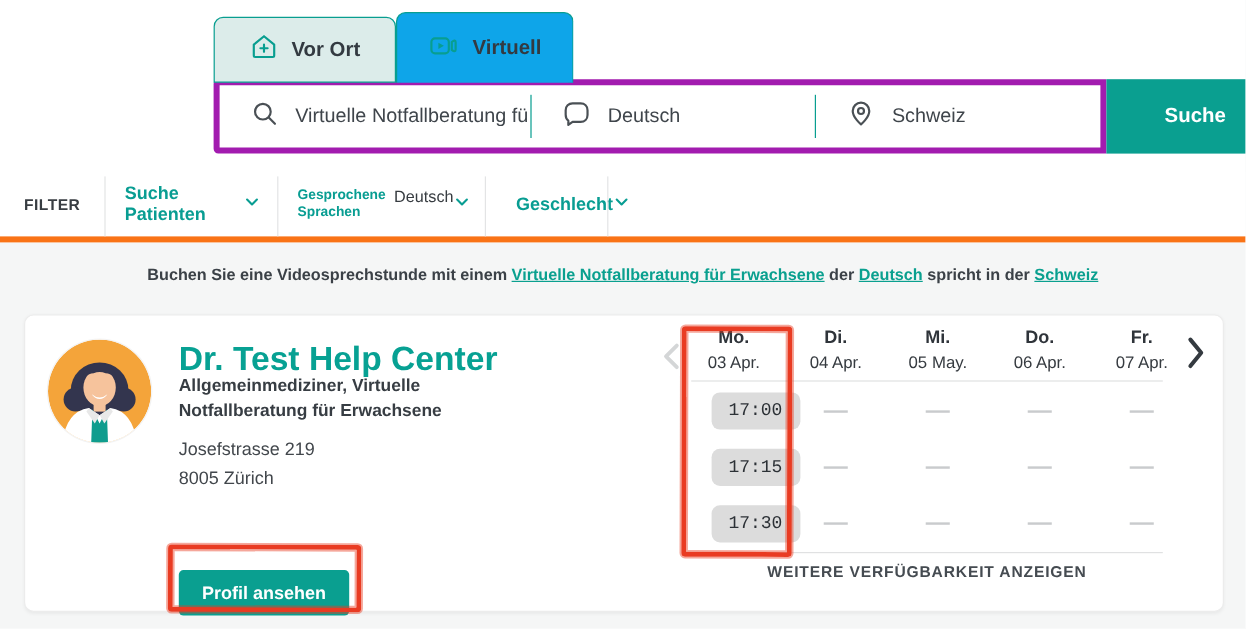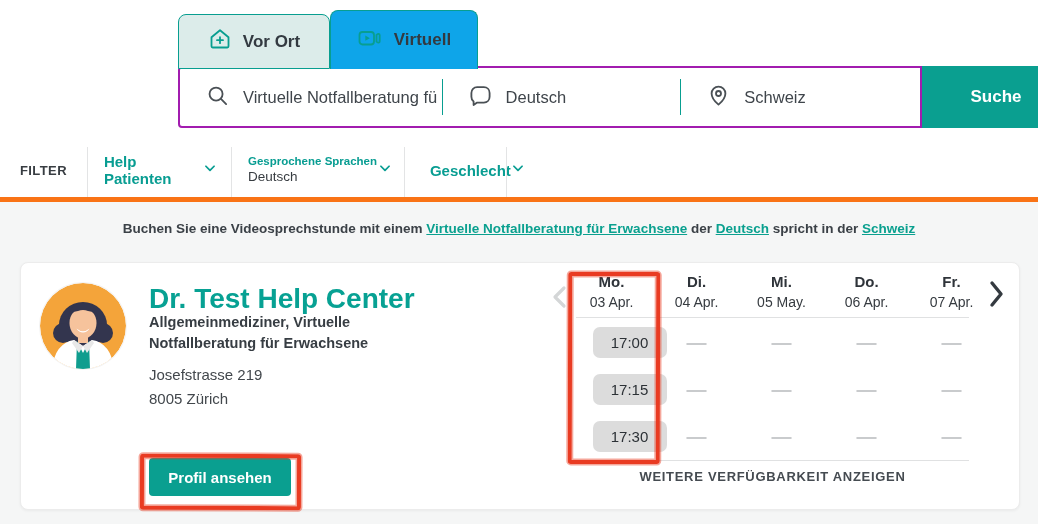--- a/index.html
+++ b/index.html
@@ -10,73 +10,73 @@
   .tab { position:absolute; display:flex; align-items:center; justify-content:center; gap:11px;
          font-size:17px; font-weight:700; color:#333a41; cursor:pointer; }
   .tab-vorort { left:178px; top:14px; width:152px; height:55px; background:#dcecea;
                 border:1px solid #089e90; border-radius:8px 8px 0 0; z-index:3; }
   .tab-virtuell { left:330px; top:10px; width:148px; height:59px; background:#0ea5e9;
                   border:1px solid #089e90; border-bottom:none; border-radius:8px 8px 0 0; z-index:3; }
   .tab svg { flex:0 0 auto; }
 
   
   .searchbar { position:absolute; left:178px; top:66px; width:744px; height:62px; background:#fff;
-               border:2px solid #a21caf; border-radius:4px 0 0 4px; display:flex; align-items:center; z-index:2; }
+               border:5px solid #a21caf; border-radius:4px 0 0 4px; display:flex; align-items:center; z-index:2; }
   .sfield { display:flex; align-items:center; gap:14px; height:100%; padding-left:26px;
             font-size:16.5px; color:#3f454b; white-space:nowrap; overflow:hidden; cursor:text; }
   .sfield.f1 { width:263px; } .sfield.f2 { width:239px; } .sfield.f3 { width:240px; }
   .sdivider { width:1px; height:36px; background:#089e90; flex:0 0 auto; }
   .search-btn { position:absolute; left:922px; top:66px; width:116px; height:62px; background:#0a9f90;
                 color:#fff; font-size:17px; font-weight:700; border:none; display:flex;
                 align-items:center; justify-content:center; cursor:pointer; z-index:2;padding-left:32px; }
 
   
   .filterbar { position:absolute; left:0; top:143px; width:1038px; height:59px; background:#fff;
                border-bottom:5px solid #f97316; display:flex; align-items:center; z-index:1; }
   .filter-label { font-size:13px; font-weight:600; color:#383d42; letter-spacing:.4px; padding:0 20px; }
   .fdivider { width:1px; height:50px; background:#e3e4e5; align-self:flex-end; }
   .fitem { display:flex; align-items:center; height:100%; cursor:pointer; }
   .fitem .flabel { font-size:15px; font-weight:700; color:#089d92; }
   .fitem.new-patients { width:143px; padding:0 14px 0 16px; justify-content:space-between; }
   .fitem.languages { width:172px; padding:0 12px 0 16px; justify-content:space-between; }
   .fitem.gender { width:101px; padding:0 8px 0 25px; justify-content:space-between; }
-  .fstack { display:flex; flex-direction:column; line-height:1.25; }
+  .fstack { display:flex; line-height:1.25; }
   .fstack .small { font-size:11.5px; font-weight:700; color:#089d92; }
   .fstack .value { font-size:13.5px; color:#373c41; }
 
   
   .gray-zone { position:absolute; left:0; top:202px; width:1038px; height:322px; background:#f5f6f6; }
   .banner { position:absolute; left:0; top:221px; width:1038px; text-align:center;
             font-size:13.5px; font-weight:700; color:#3b4147; }
   .banner a { color:#0aa08f; text-decoration:underline; cursor:pointer; }
 
   
   .card { position:absolute; left:20px; top:262px; width:1000px; height:248px; background:#fff;
           border:1px solid #ececec; border-radius:8px; box-shadow:0 1px 3px rgba(0,0,0,.05); }
   .avatar { position:absolute; left:19px; top:20px; width:86px; height:86px; border-radius:50%;
             overflow:hidden; box-shadow:0 0 0 1px rgba(0,0,0,.05); cursor:pointer; }
   .doc-name { position:absolute; left:128px; top:20px; font-size:28px; font-weight:700; color:#07a193; cursor:pointer; }
   .doc-specialty { position:absolute; left:128px; top:49px; width:285px; font-size:14.5px; font-weight:700;
                    color:#373d43; line-height:1.45; }
   .doc-address { position:absolute; left:128px; top:100px; font-size:15px; color:#42474c; line-height:24px; }
   .video-row { position:absolute; left:128px; top:158px; display:flex; align-items:center; gap:10px;
                font-size:14px; font-weight:600; color:#2e343a; }
-  .profile-btn { position:absolute; left:128px; top:195px; width:142px; height:38px; background:#0a9f90;
+  .profile-btn { position:absolute; left:128px; top:212px; width:142px; height:38px; background:#0a9f90;
                  border:none; border-radius:4px; color:#fff; font-size:15px; font-weight:700;
                  font-family:"Liberation Sans",sans-serif; cursor:pointer; }
 
   
   .cal-grid { position:absolute; left:548px; top:8px; width:425px; display:flex; }
   .cal-col { width:85px; display:flex; flex-direction:column; align-items:center; }
   .cal-day { font-size:15px; font-weight:700; color:#2f343a; line-height:1.45; cursor:pointer; }
   .cal-date { font-size:14px; color:#363b40; line-height:1.35; }
   .cal-head { height:46px; text-align:center; }
   .cal-body { margin-top:10px; display:flex; flex-direction:column; gap:16px; align-items:center; }
   .slot { width:74px; height:31px; background:#dcdcdc; border:none; border-radius:7px; color:#2c3136;
-          font-size:15px; font-family:Liberation Sans, sans-serif; cursor:pointer;margin-left:36px; }
+          font-size:15px; font-family:Liberation Mono, monospace; cursor:pointer;margin-left:36px; }
   .noslot { width:74px; height:31px; display:flex; align-items:center; justify-content:center;
             color:#c9cbcd; font-size:20px; font-weight:700; }
   .cal-line { position:absolute; left:555px; width:393px; height:1px; background:#e0e1e2; }
   .line-top { top:54px; } .line-bottom { top:197px; }
   .more-link { position:absolute; left:555px; top:206px; width:393px; text-align:center; font-size:13px;
                font-weight:600; letter-spacing:.7px; color:#454b51; cursor:pointer; }
   .pag { position:absolute; background:none; border:none; cursor:pointer; padding:0; }
   .pag-left { left:529px; top:22px; } .pag-right { left:964px; top:16px; }
 
   
@@ -139,21 +139,21 @@
     </span>
     <span>Schweiz</span>
   </div>
 </div>
 <button class="search-btn">Suche</button>
 
 <div class="filterbar">
   <span class="filter-label">FILTER</span>
   <div class="fdivider"></div>
   <div class="fitem new-patients">
-    <span class="flabel">Help Patienten</span>
+    <span class="flabel">Suche Patienten</span>
     <span>
       <svg width="14" height="14" viewBox="0 0 24 24" fill="none" stroke="#089d92" stroke-width="3" stroke-linecap="round" stroke-linejoin="round">
           <path d="M5 9 L12 16 L19 9"></path>
         </svg>
     </span>
   </div>
   <div class="fdivider"></div>
   <div class="fitem languages">
     <span class="fstack">
       <span class="small">Gesprochene Sprachen</span>

